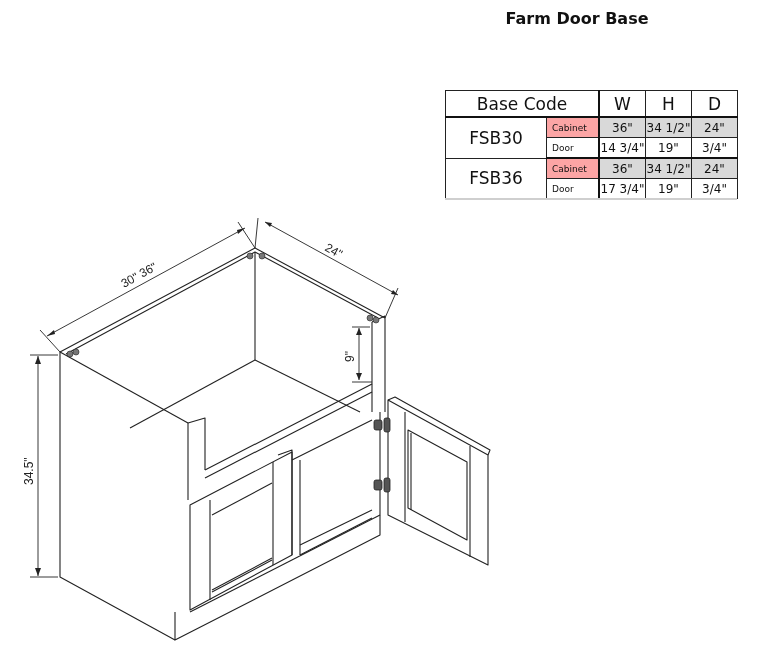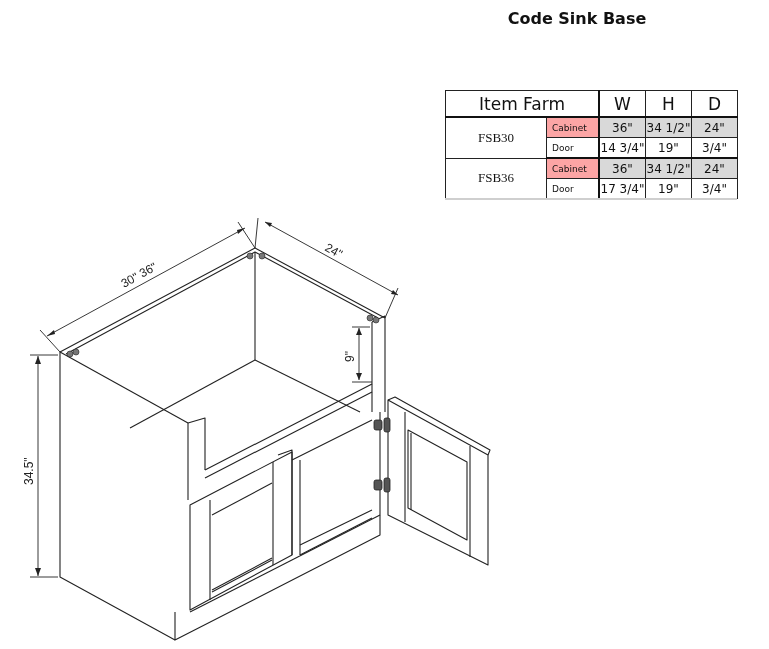--- a/index.html
+++ b/index.html
@@ -4,40 +4,40 @@
 <style>
   html, body { margin:0; padding:0; background:#ffffff; }
   body { width:769px; height:649px; position:relative; overflow:hidden; font-family:"DejaVu Sans", sans-serif; }
   .title { position:absolute; left:492px; top:9px; width:170px; text-align:center; font-weight:bold; font-size:16px; color:#111; font-family:"DejaVu Sans", sans-serif; }
   table.spec { position:absolute; left:445px; top:90px; border-collapse:collapse; font-family:"DejaVu Sans", sans-serif; color:#111; }
   table.spec td, table.spec th { border:1px solid #222; padding:0; text-align:center; }
   table.spec th { font-weight:normal; font-size:17px; height:25px; }
   table.spec th.ic { width:148px; border-right:2px solid #111; }
   table.spec th.dim { width:45px; }
   table.spec tr.head th { border-bottom:2px solid #111; border-top:1px solid #222; }
-  table.spec td.code { font-size:13px; width:100px;font-family:Liberation Serif, serif; }
+  table.spec td.code { font-size:17px; width:100px; }
   table.spec td.sub { font-size:9px; width:46px; text-align:left; padding-left:5px; height:19px; }
   table.spec td.sub.cab { background:#fca5a5; }
   table.spec td.val { font-size:12px; }
   table.spec td.val.cab { background:#d9d9d9; }
   table.spec tr.grp-end td { border-bottom:2px solid #111; }
   table.spec td.code { border-right:1px solid #222; }
   .tbl-shadow { position:absolute; left:445px; top:198px; width:292px; height:2px; background:#cfcfcf; }
   svg.drawing { position:absolute; left:0; top:0; }
   .lbl { font-family:"Liberation Sans", sans-serif; font-size:12px; fill:#222; }
 </style>
 </head>
 <body>
 
-<div class="title">Code Sink Base</div>
+<div class="title">Farm Door Base</div>
 
 <table class="spec">
   <tbody>
       <tr class="head">
-    <th class="ic" colspan="2">Item Farm</th>
+    <th class="ic" colspan="2">Base Code</th>
     <th class="dim">W</th>
     <th class="dim">H</th>
     <th class="dim">D</th>
   </tr>
   <tr>
     <td class="code" rowspan="2">FSB30</td>
     <td class="sub cab">Cabinet</td>
     <td class="val cab" style="border-left:2px solid #111;">36"</td>
     <td class="val cab">34 1/2"</td>
     <td class="val cab">24"</td>

